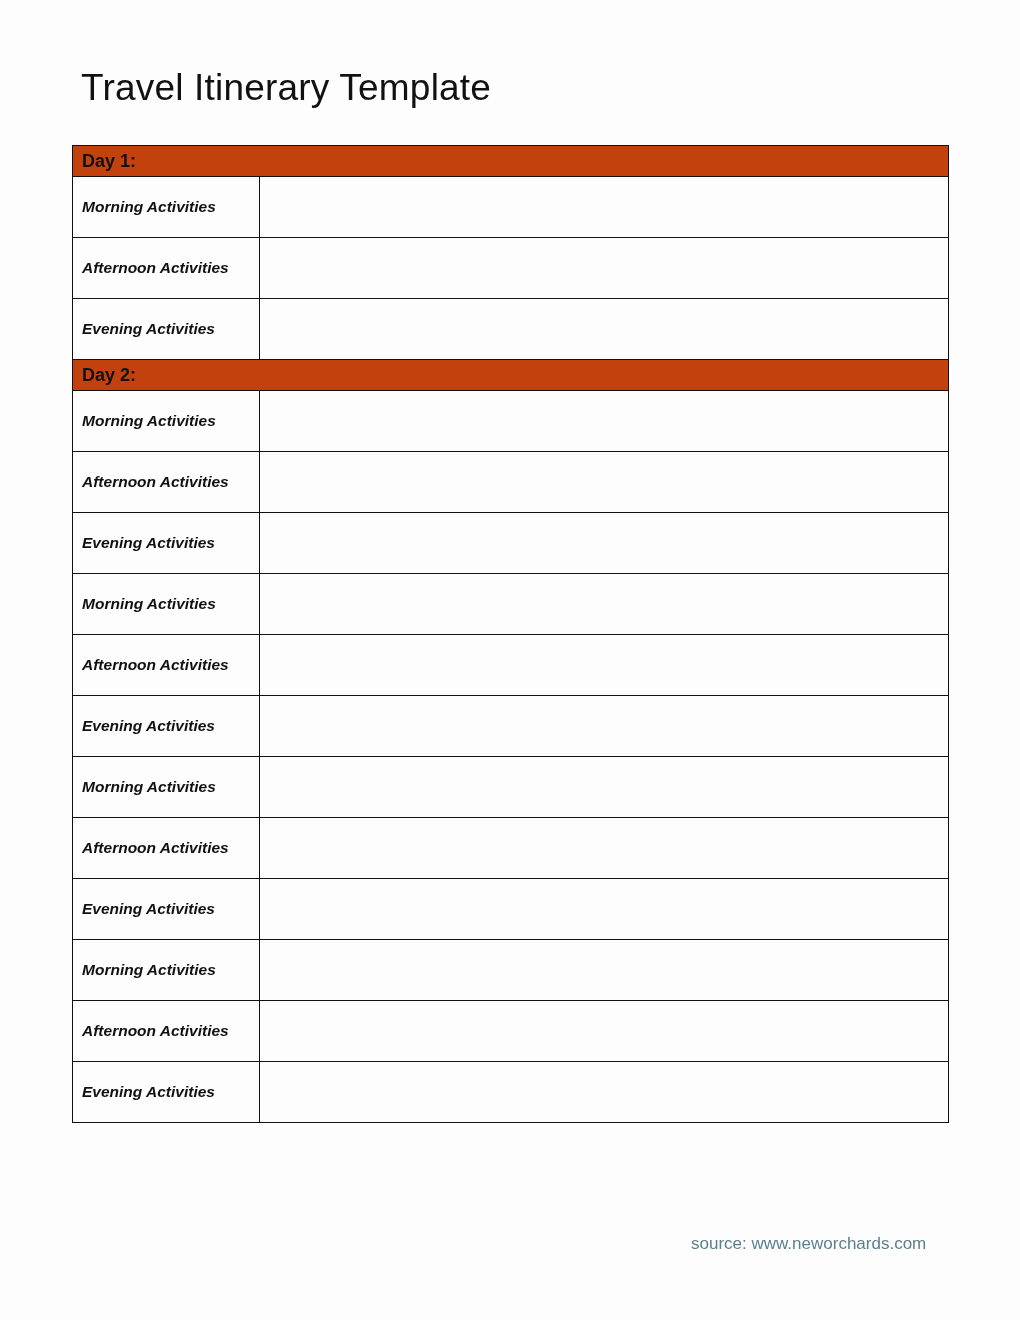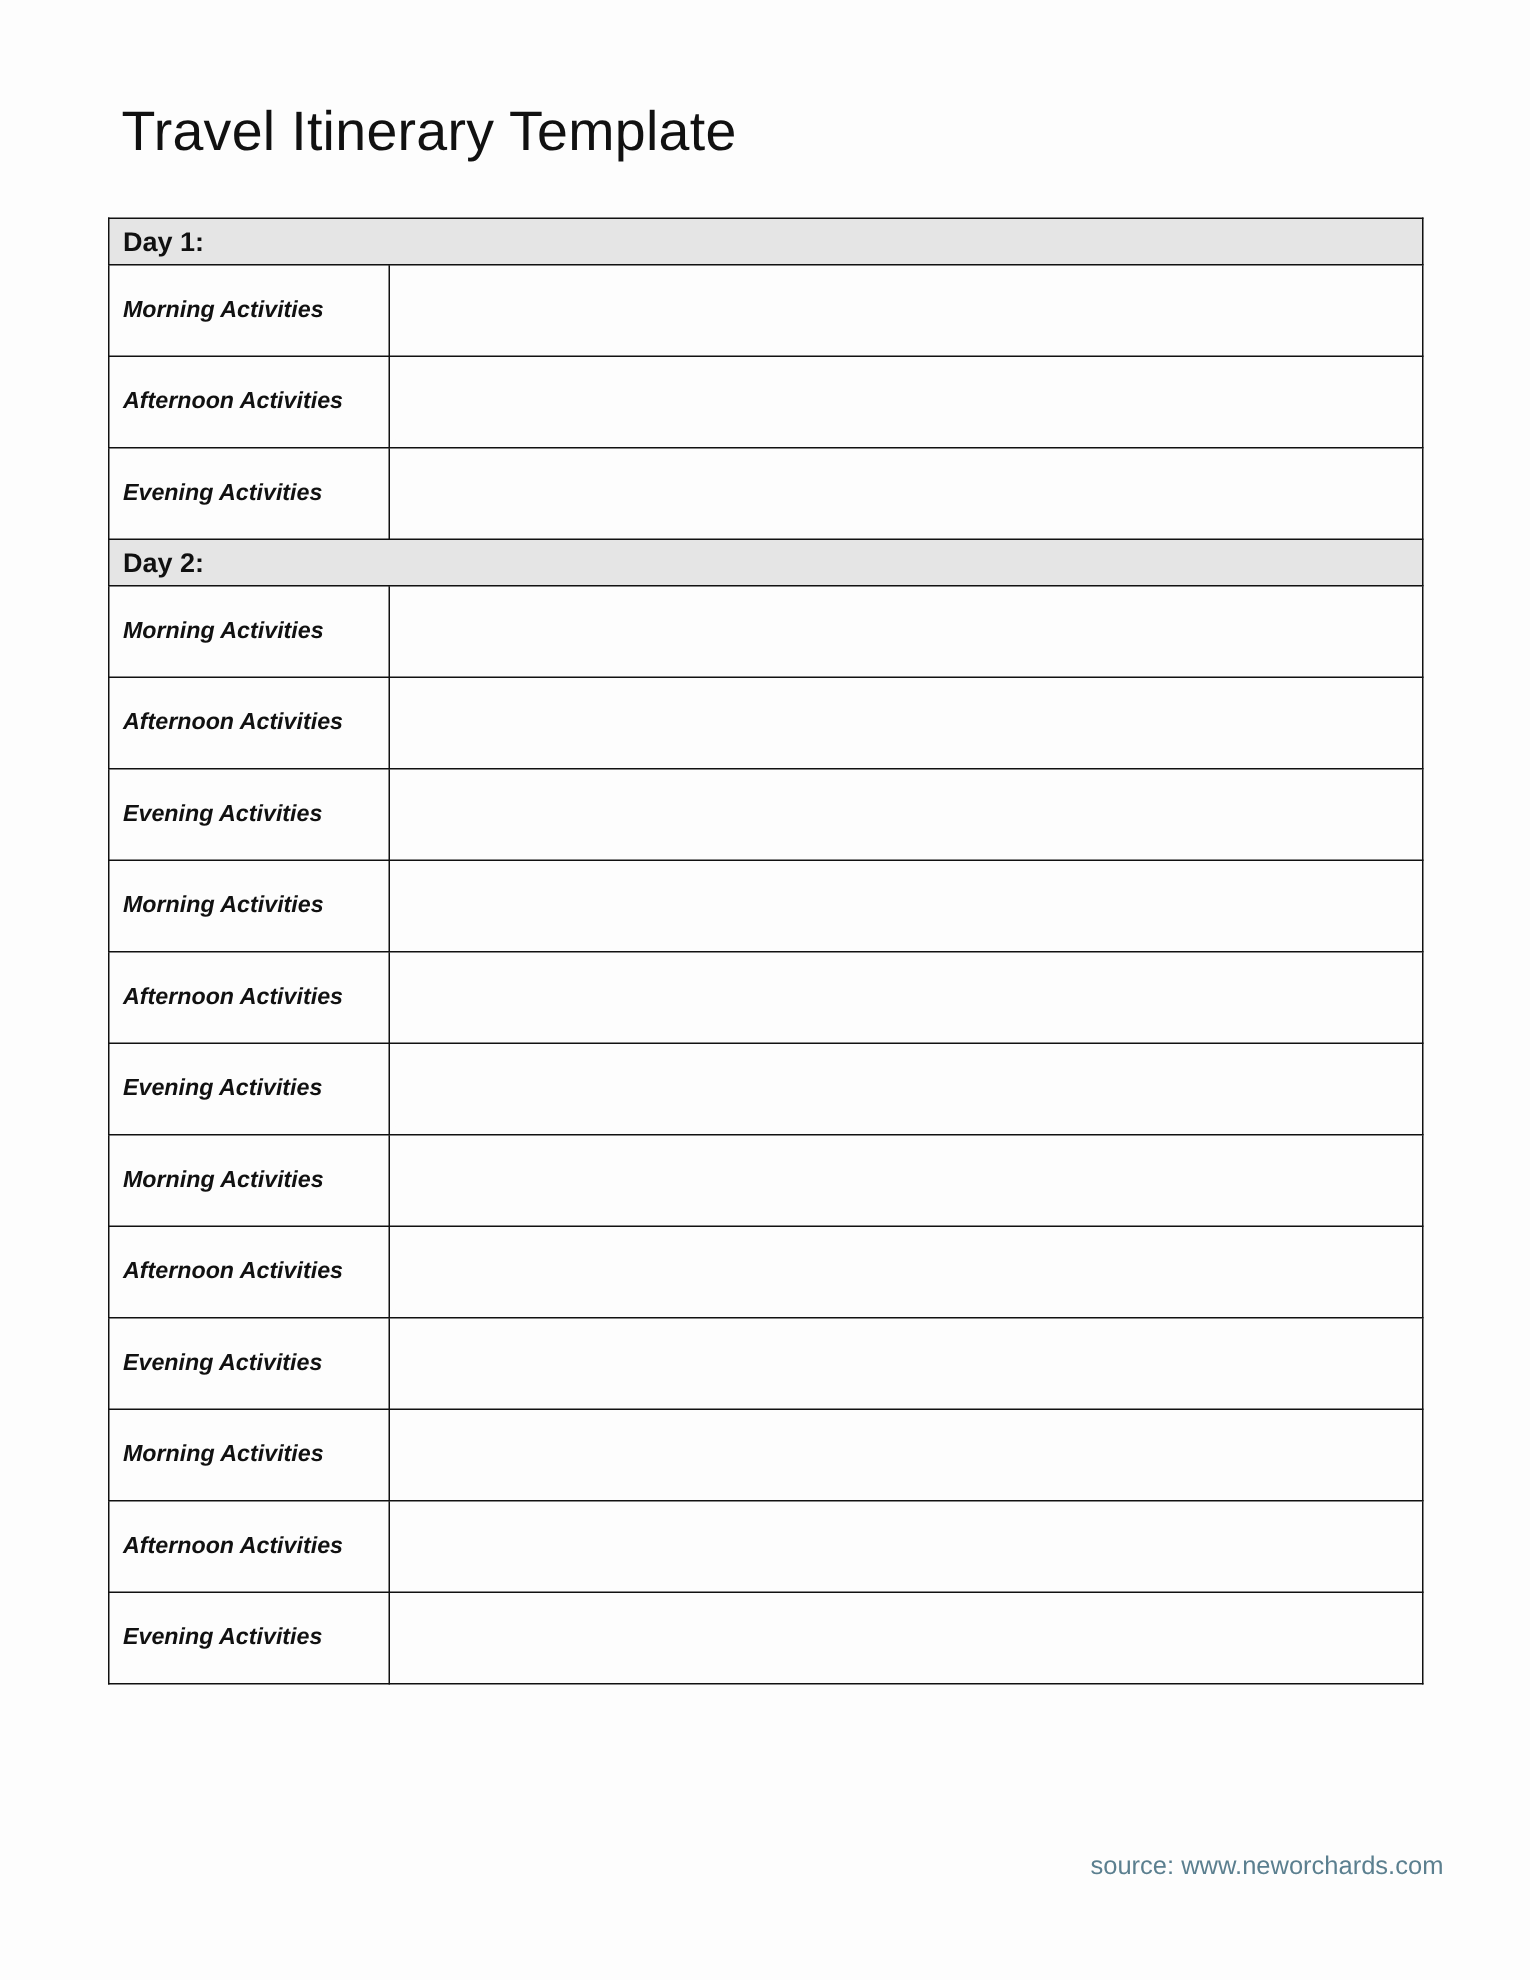--- a/index.html
+++ b/index.html
@@ -32,45 +32,44 @@
       width: 876px;
       border-collapse: collapse;
       table-layout: fixed;
     }
     .itinerary td {
       border: 1px solid #111;
       padding: 0;
     }
     .day-row td {
       height: 30px;
-      background: #e5e5e5;
+      background: #c2410c;
       font-weight: bold;
       font-size: 18px;
       padding-left: 9px;
       color: #111;
     }
     .act-row td {
       height: 60px;
-      border-radius: 16px;
     }
     .act-label {
       width: 177px;
       padding-left: 9px !important;
       font-style: italic;
       font-weight: bold;
       font-size: 15.5px;
       color: #111;
       white-space: nowrap;
     }
     .act-value {
       background: #fdfdfd;
     }
     .source {
       position: absolute;
-      left: 727px;
+      left: 691px;
       top: 1234px;
       font-size: 17px;
       color: #5b7f8f;
     }
   </style>
 </head>
 <body>
 
 <h1 class="title">Travel Itinerary Template</h1>
 

